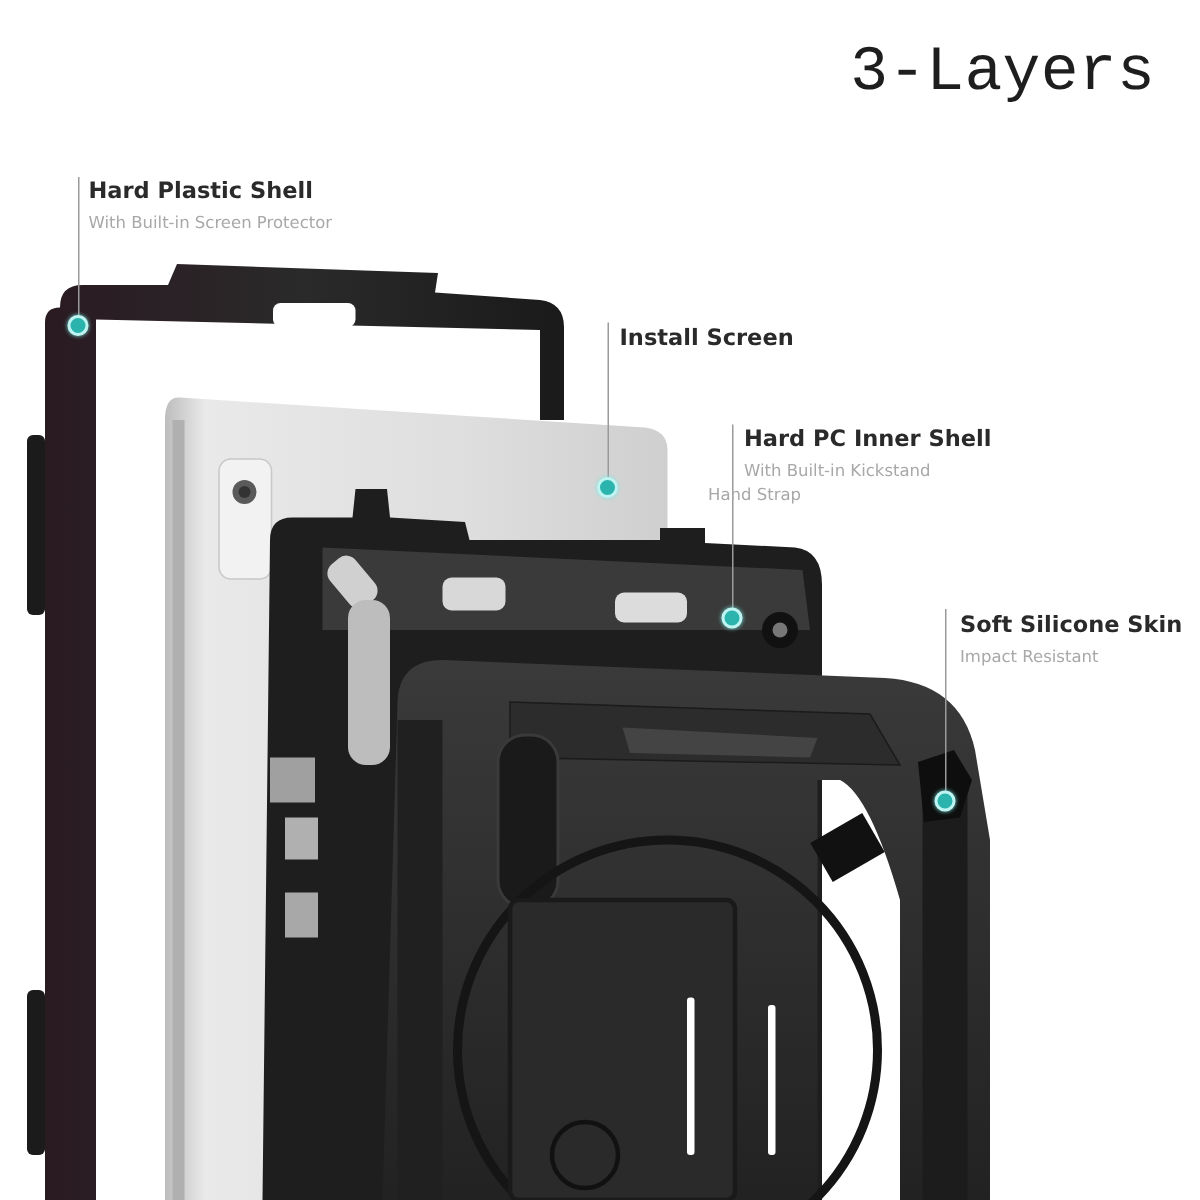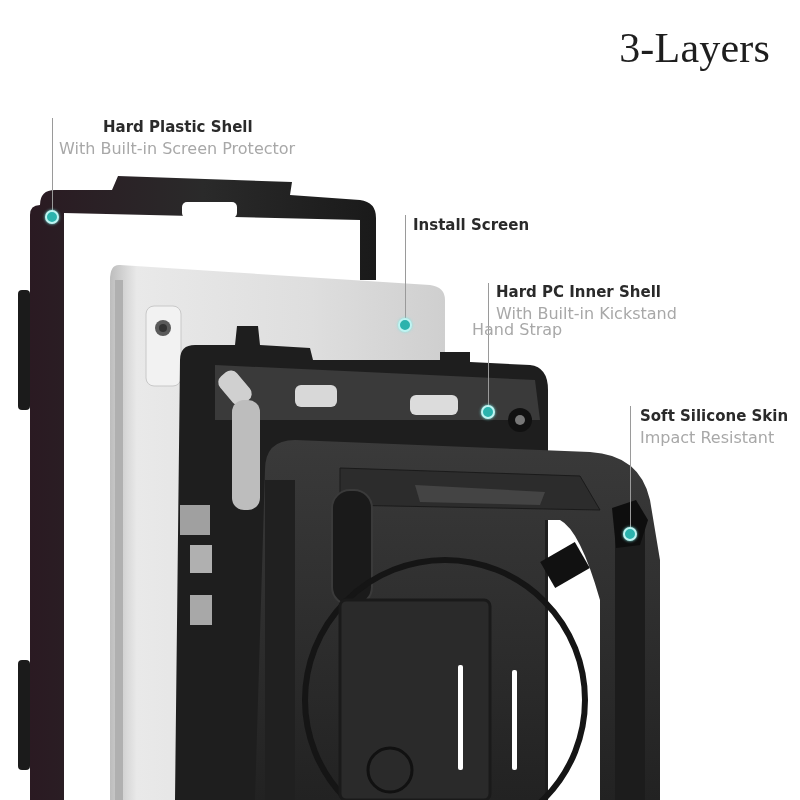--- a/index.html
+++ b/index.html
@@ -4,37 +4,37 @@
   <style>
     html, body { margin: 0; padding: 0; }
     body {
       width: 800px; height: 800px; overflow: hidden;
       background: #ffffff; position: relative;
       font-family: "DejaVu Sans", "Liberation Sans", sans-serif;
     }
     .title-block {
       position: absolute; right: 30px; top: 24px;
       text-align: right; color: #1e1e1e;
-      font-family: Liberation Serif, serif;
+      font-family: Liberation Mono, monospace;
       font-weight: 300; line-height: 48px; font-size: 42px; letter-spacing: 0.2px;
     }
     .title-block .line { display: block; }
     .scene { position: absolute; left: 0; top: 0; width: 800px; height: 800px; }
     .callout { position: absolute; }
     .callout .leader {
       position: absolute; width: 1px; background: #9a9a9a;
     }
     .callout .label {
       position: absolute; white-space: nowrap;
       font-weight: bold; font-size: 15px; color: #2a2a2a;
       font-family: "DejaVu Sans", sans-serif;
     }
     .callout .sub {
       position: absolute; white-space: nowrap;
-      font-size: 16px; color: #a8a8a8; line-height: 16px;
+      font-size: 11px; color: #a8a8a8; line-height: 16px;
       font-family: "DejaVu Sans", sans-serif;
     }
     .dot {
       position: absolute; width: 10px; height: 10px; border-radius: 50%;
       background: #2bb3ad; border: 2px solid #bff4f2;
       box-shadow: 0 0 3px #7fe6e2;
       transform: translate(-7px, -7px);
     }
   </style>
 </head>
@@ -108,21 +108,21 @@
     <rect x="615" y="520" width="30" height="280" fill="#1c1c1c"></rect>
     <path d="M612 508 L636 500 L648 520 L640 545 L616 548 Z" fill="#0e0e0e"></path>
     <rect x="545" y="550" width="40" height="30" fill="#111" transform="rotate(-30 565 565)"></rect>
 
     <rect x="265" y="480" width="30" height="320" fill="#202020"></rect>
   </g>
 </svg>
 
 <div class="callout" style="left:0;top:0;">
   <div class="leader" style="left:52px;top:118px;height:95px;"></div>
-  <div class="label" style="left:59px;top:118px;margin-left:44px;">Hard Plastic Shell</div>
+  <div class="label" style="left:59px;top:118px;">Hard Plastic Shell</div>
   <div class="sub" style="left:59px;top:141px;">With Built-in Screen Protector</div>
   <div class="dot" style="left:52px;top:217px;"></div>
 </div>
 
 <div class="callout" style="left:0;top:0;">
   <div class="leader" style="left:405px;top:215px;height:106px;"></div>
   <div class="label" style="left:413px;top:216px;">Install Screen</div>
   <div class="dot" style="left:405px;top:325px;"></div>
 </div>
 

